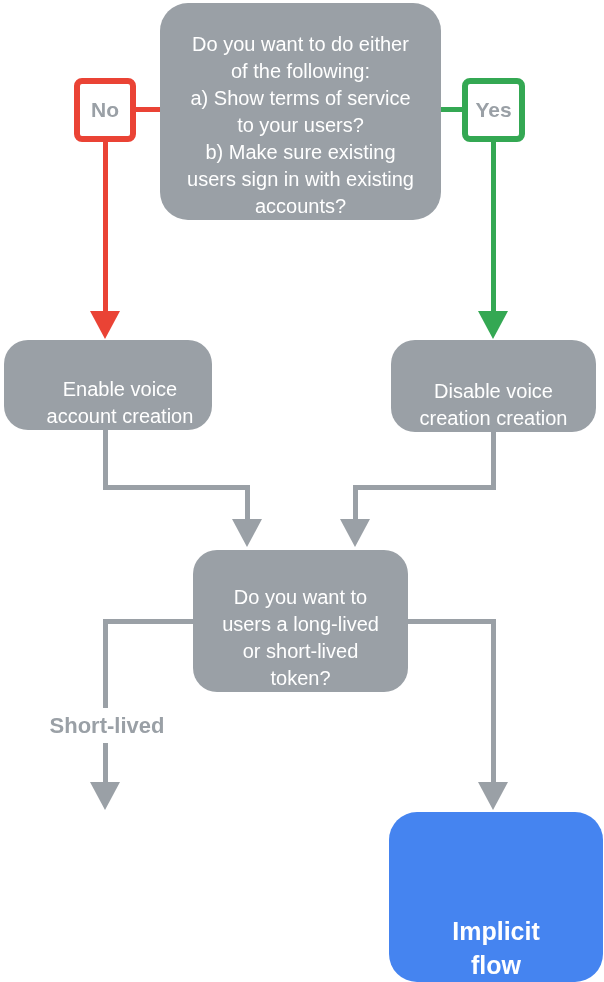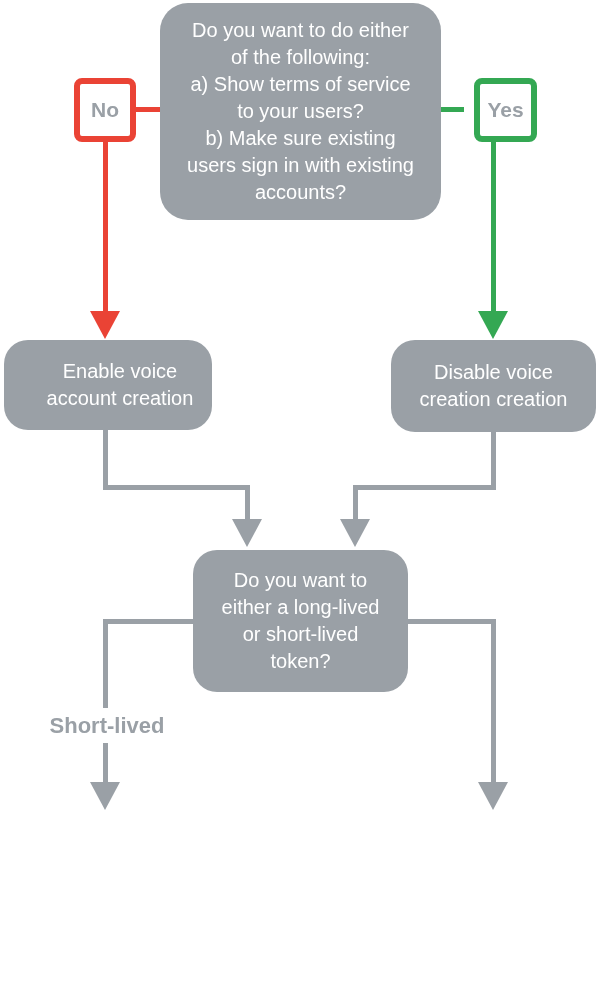--- a/index.html
+++ b/index.html
@@ -21,21 +21,21 @@
     height: 982px;
     overflow: hidden;
     background: #ffffff;
   }
   .abs { position: absolute; }
 
   
   .node {
     position: absolute;
     display: flex;
-    align-items: center;
+    align-items: flex-end;
     justify-content: center;
     text-align: center;
   }
   .node-gray {
     background: var(--gray);
     border-radius: 28px;
     color: var(--white);
     font-size: 20px;
     line-height: 27px;
     font-weight: 400;
@@ -56,21 +56,21 @@
     background: var(--white);
     display: flex;
     align-items: center;
     justify-content: center;
     font-size: 21px;
     font-weight: 700;
     color: var(--label-gray);
     border-radius: 8px;
   }
   .badge-no  { border: 6px solid var(--red); }
-  .badge-yes { border: 6px solid var(--green); margin-left: 12px; }
+  .badge-yes { border: 6px solid var(--green); }
 
   
   .line { position: absolute; background: var(--gray); }
   .line-red { background: var(--red); }
   .line-green { background: var(--green); }
 
   
   .arrow {
     position: absolute;
     width: 0; height: 0;
@@ -148,25 +148,29 @@
 account creation</div>
   </div>
 
   <div class="node node-gray" style="left:391px; top:340px; width:205px; height:92px; border-radius:24px;">
     <div class="node-text">Disable voice
 creation creation</div>
   </div>
 
   <div class="node node-gray" style="left:193px; top:550px; width:215px; height:142px; border-radius:24px;">
     <div class="node-text">Do you want to
-either a long-lived
+users a long-lived
 or short-lived
 token?</div>
   </div>
 
   <div class="edge-label" style="left:22px; top:708px; width:170px; height:35px;">
     <span>Short-lived</span>
   </div>
 
 
 
+  <div class="node node-blue" style="left:389px; top:812px; width:214px; height:170px;">
+    <div class="node-text">Implicit
+flow</div>
+  </div>
 
 </div>
 
 </body></html>

